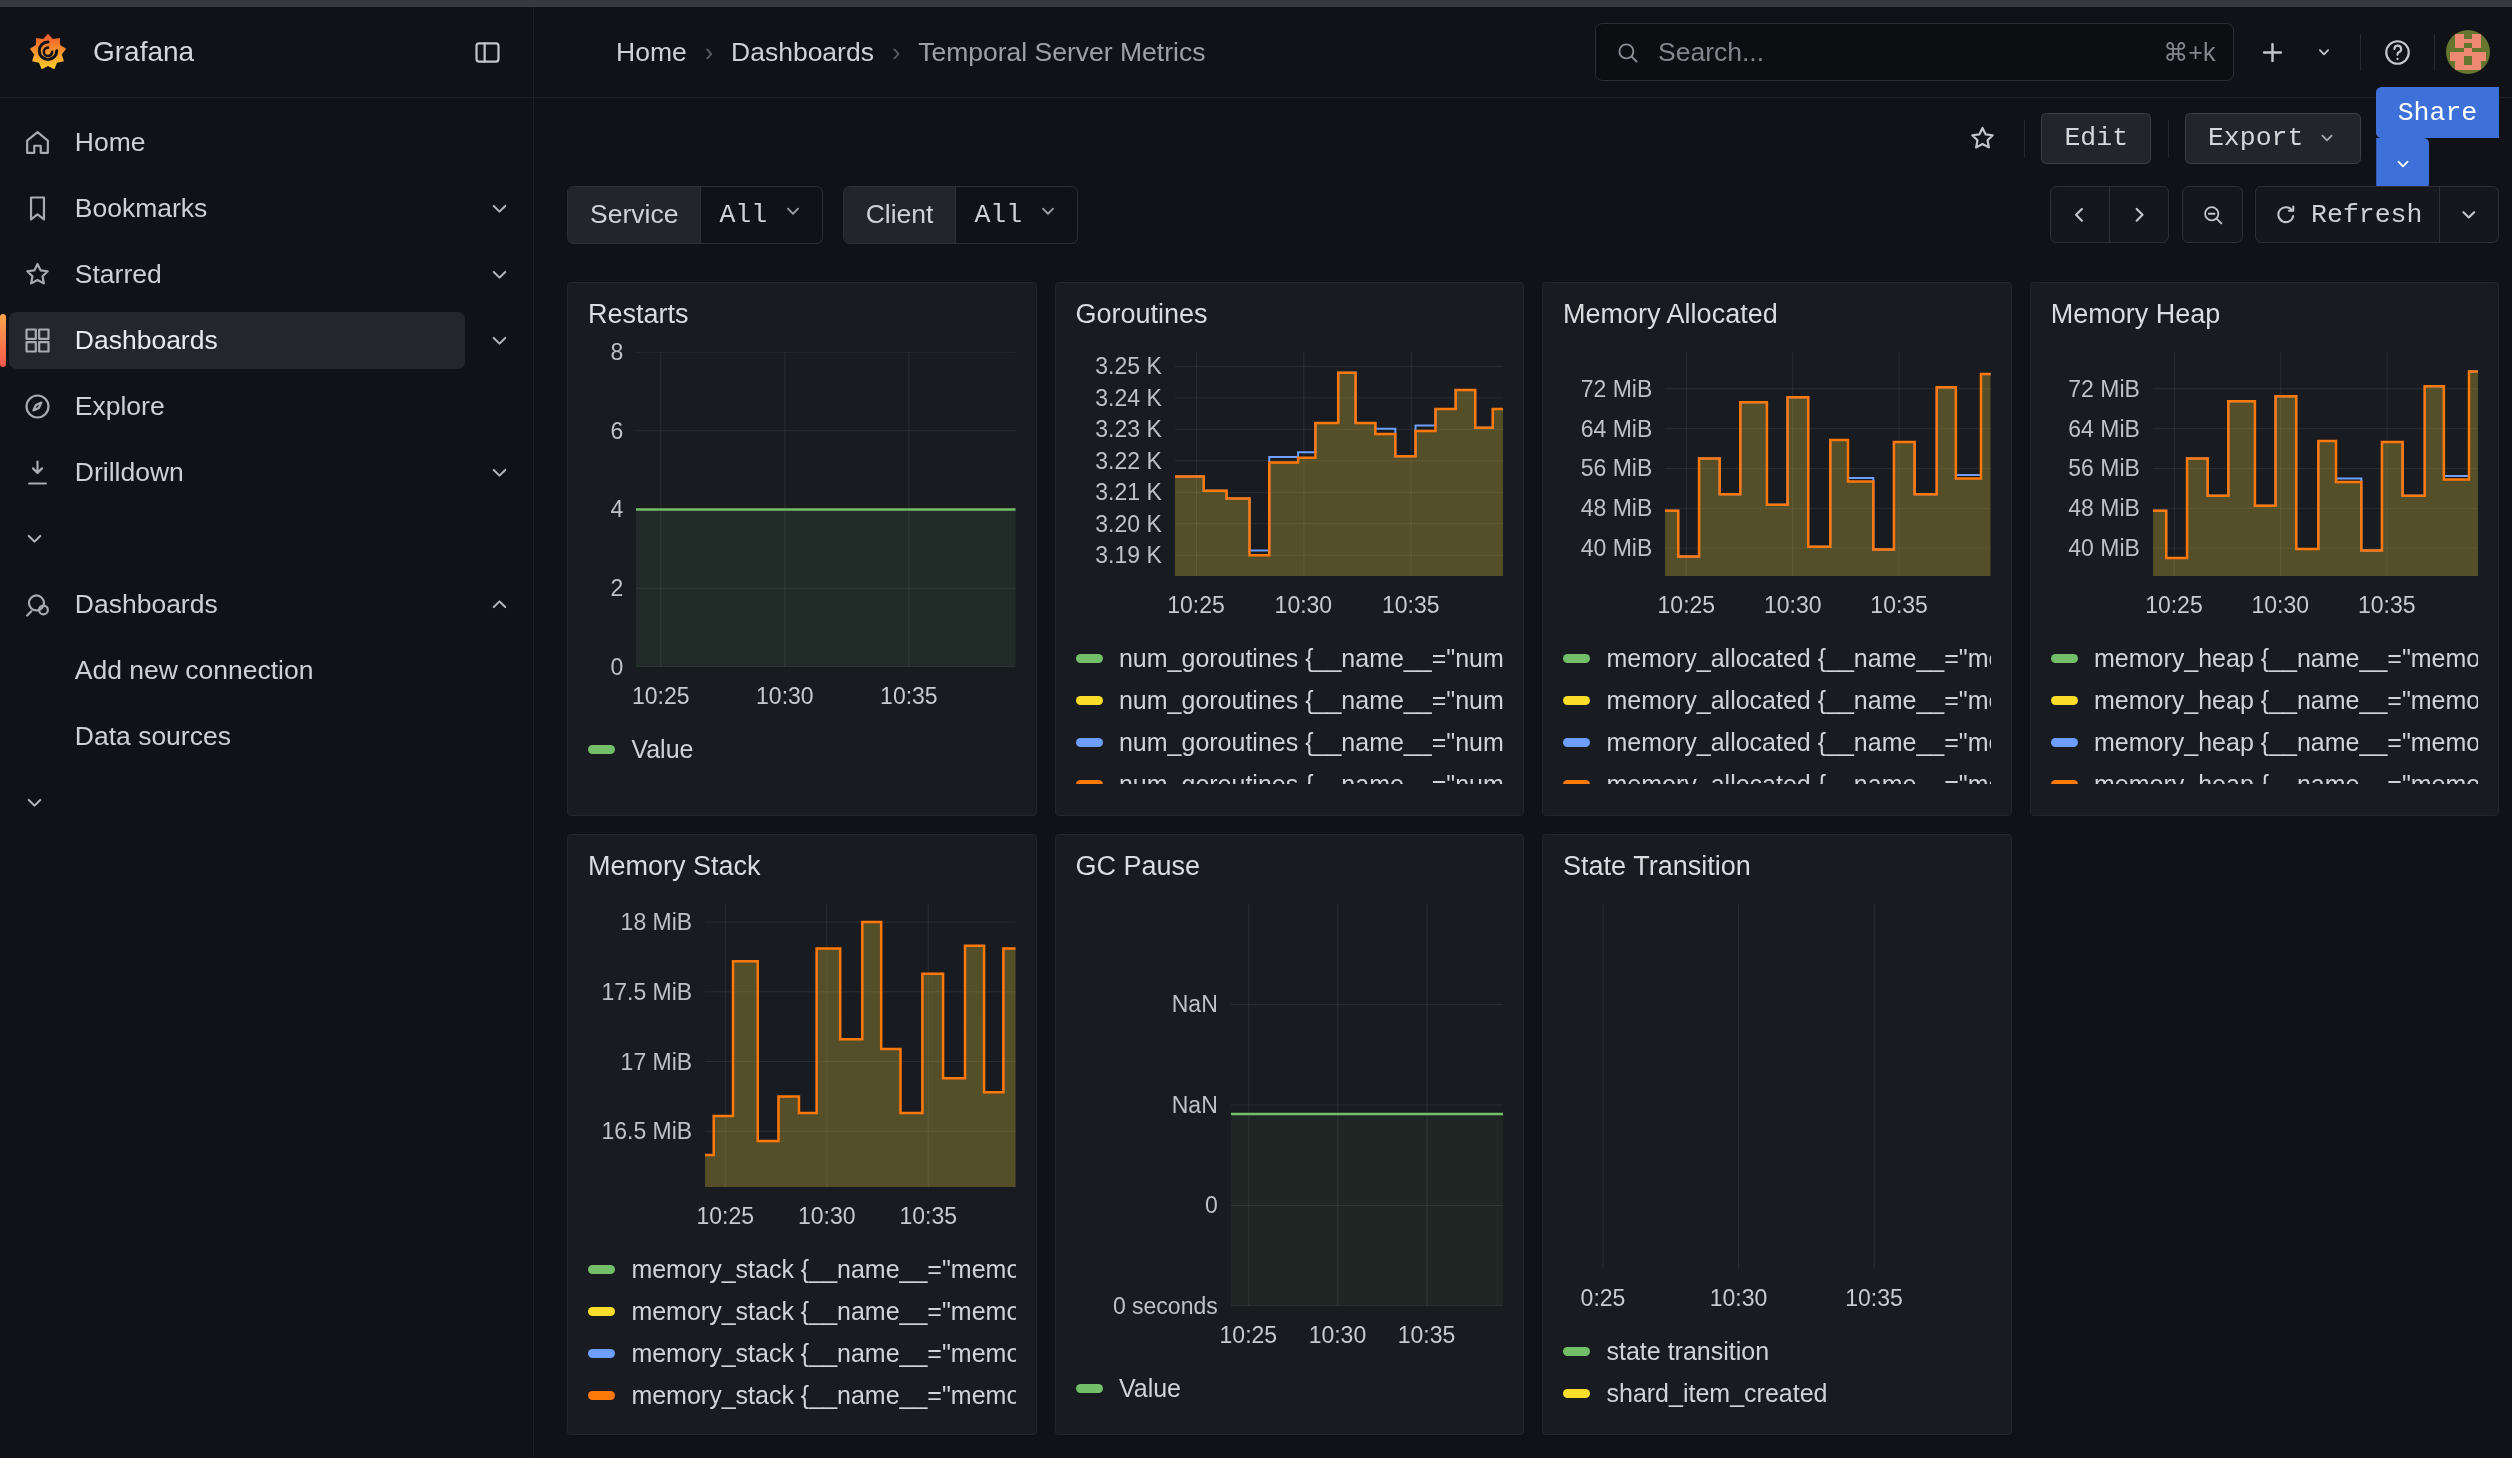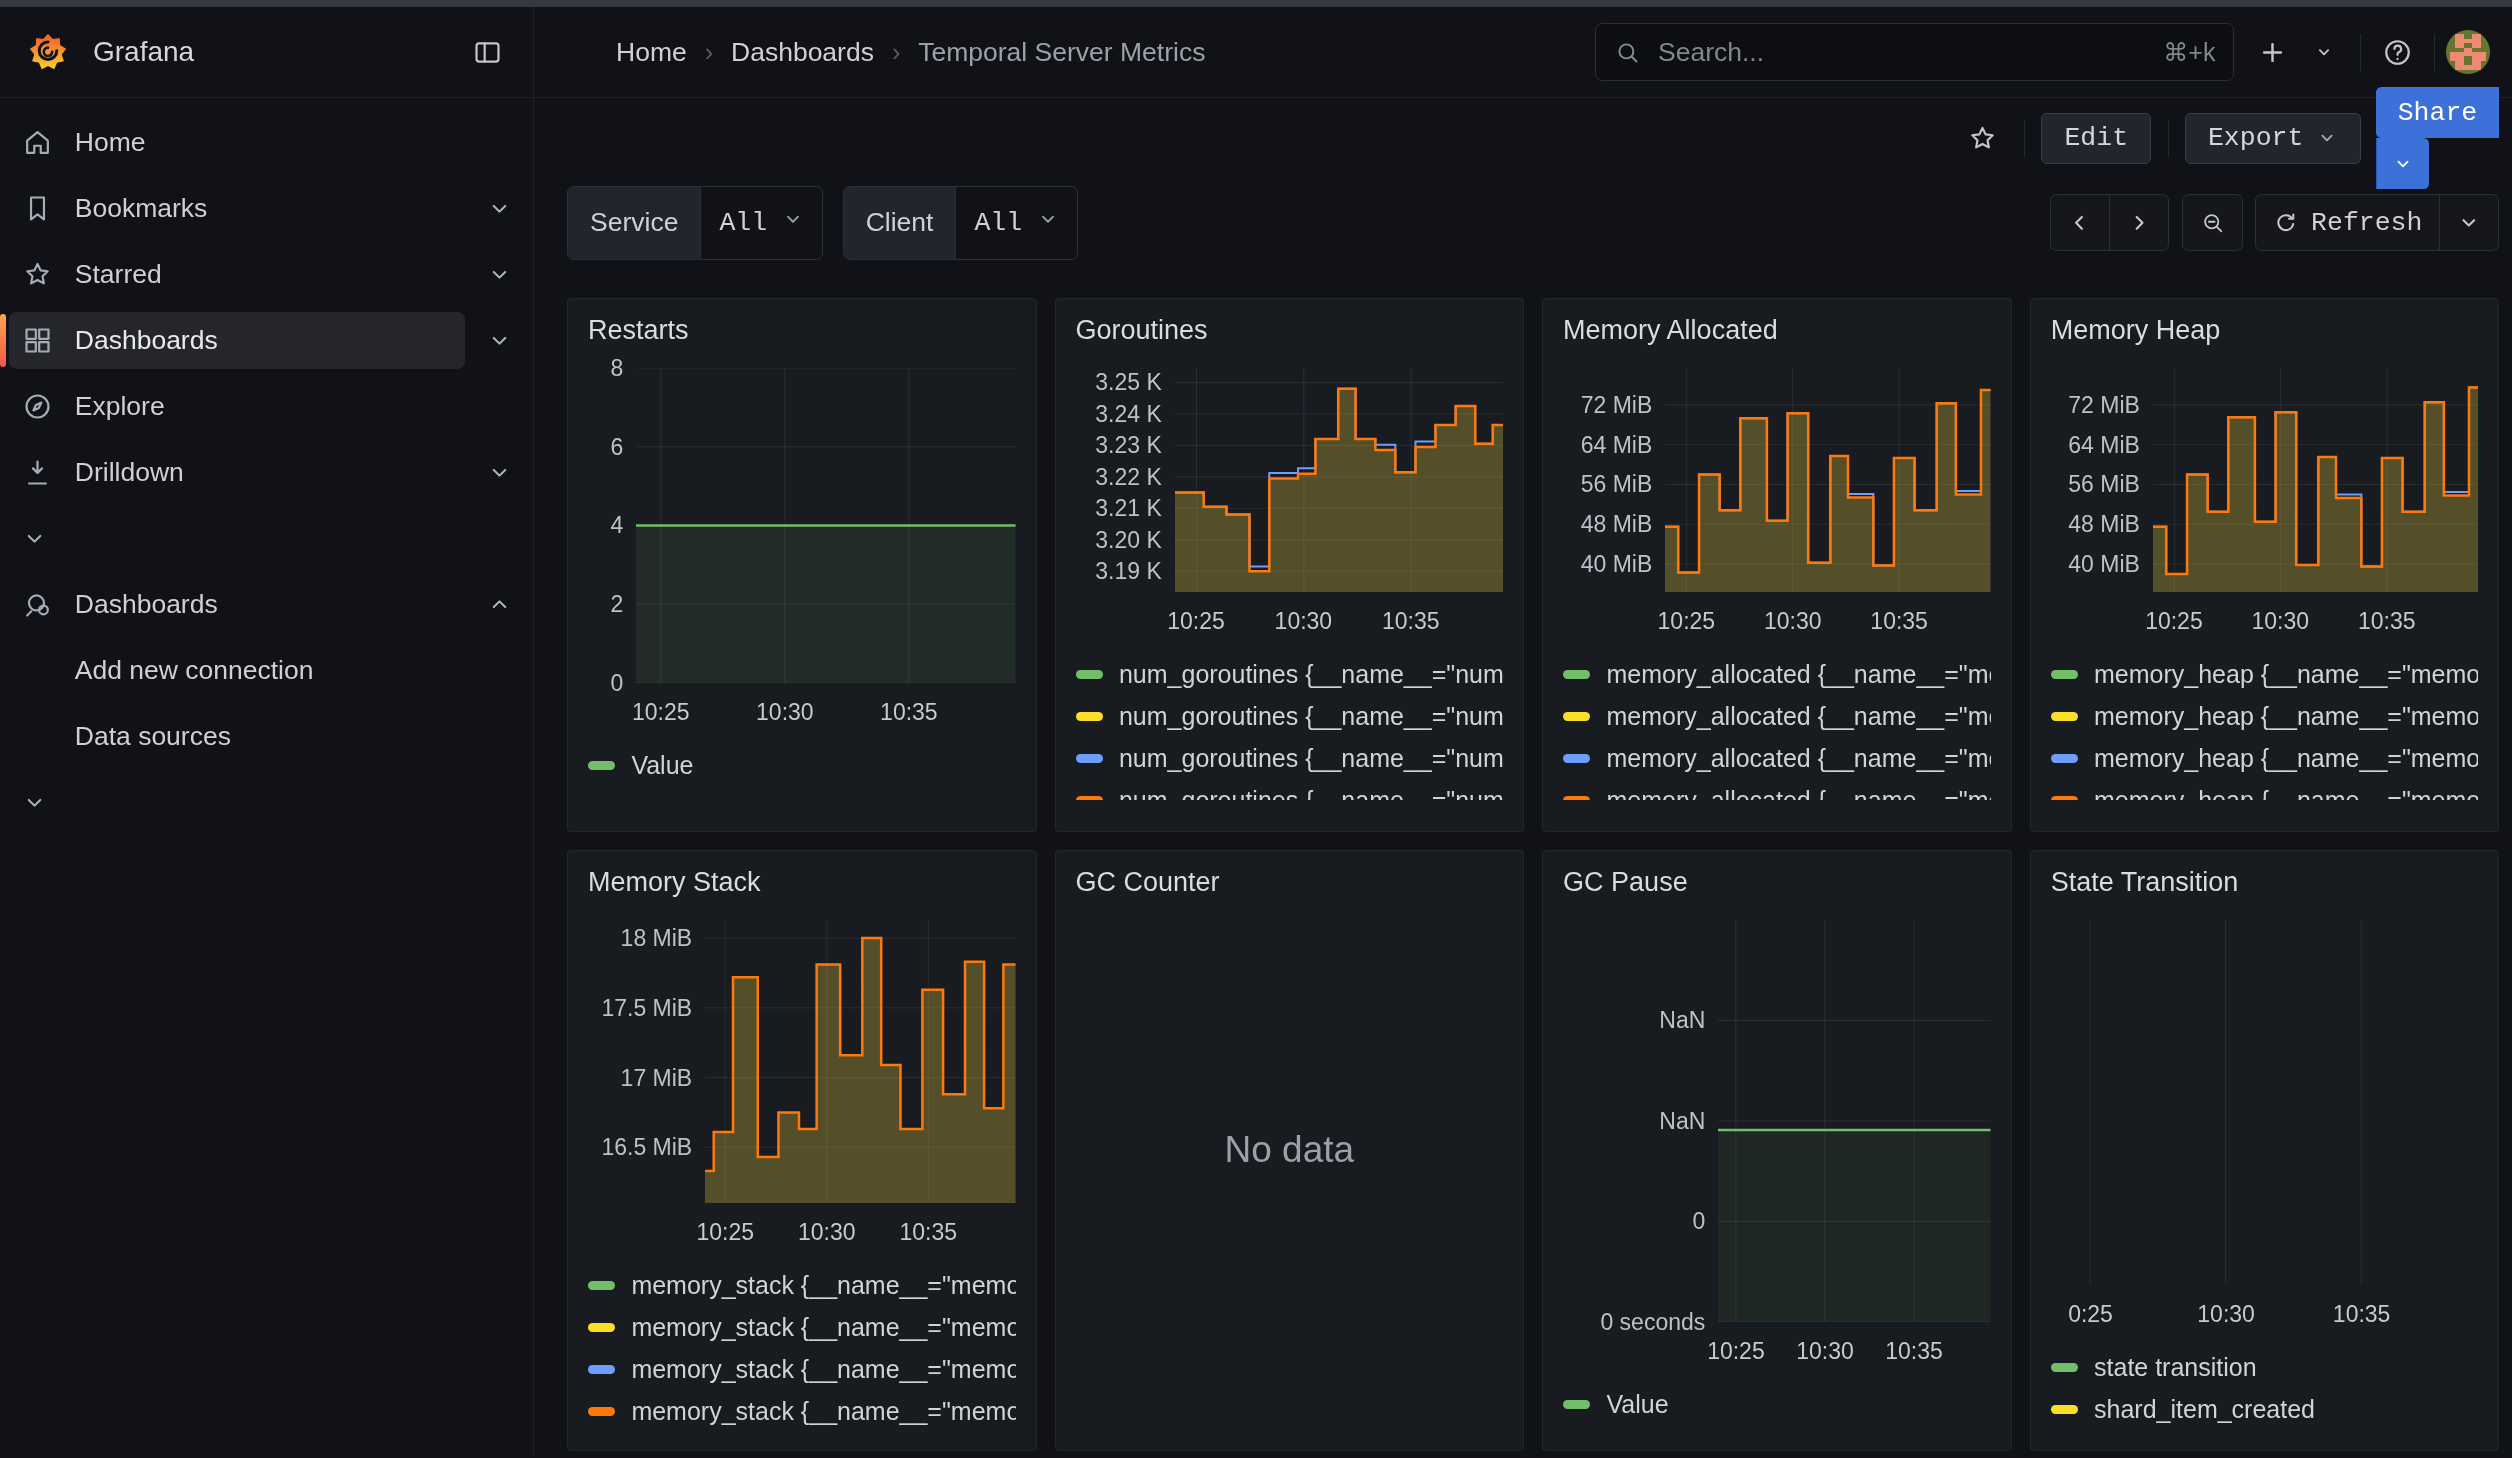--- a/index.html
+++ b/index.html
@@ -48,21 +48,21 @@
   .toolbar{height:80px;display:flex;align-items:center;justify-content:flex-end;padding-right:12.8px;gap:5.5px;}
   .btn{height:51px;border:0.9px solid #3c3f46;background:#22252b;border-radius:5.5px;display:flex;align-items:center;gap:12.8px;padding:0 22px;font-size:26.5px;color:#d5d6da;font-weight:500;}
   .btn svg{width:22px;height:22px;color:#aaadb4;}
   .share-group{display:flex;margin-left:9px;flex-direction:column;}
   .btn.primary{background:#3d71d9;border:none;color:#fff;border-radius:5.5px 0 0 5.5px;}
   .btn.primary-chev{background:#3d71d9;border:none;border-left:0.9px solid #2e59b5;border-radius:0 5.5px 5.5px 0;width:53px;padding:0;display:flex;align-items:center;justify-content:center;}
   .btn.primary-chev svg{color:#fff;}
   
   .controls{display:flex;align-items:center;justify-content:space-between;padding:7.3px 12.8px 0 33px;}
   .filters{display:flex;gap:20px;}
-  .filter-group{display:flex;border:0.9px solid #2c2f36;border-radius:6.4px;overflow:hidden;height:74px;}
+  .filter-group{display:flex;border:0.9px solid #2c2f36;border-radius:6.4px;overflow:hidden;height:58px;}
   .filter-label{background:#22252b;display:flex;align-items:center;padding:0 22px;font-size:26.5px;color:#d0d1d6;}
   .filter-value{display:flex;align-items:center;gap:14.6px;padding:0 18px;font-size:26.5px;color:#d0d1d6;font-weight:500;border-left:0.9px solid #2c2f36;background:none;border-top:none;border-bottom:none;border-right:none;}
   .filter-value svg{width:22px;height:22px;color:#9a9da4;}
   .time-controls{display:flex;align-items:center;gap:12.8px;}
   .tgroup{display:flex;height:57px;border:0.9px solid #2c2f36;border-radius:6.4px;overflow:hidden;background:#15171c;}
   .tbtn{display:flex;align-items:center;justify-content:center;gap:12.8px;padding:0 16.4px;color:#d0d1d6;font-size:26.5px;font-weight:500;background:none;border:none;border-left:0.9px solid #2c2f36;}
   .tbtn:first-child{border-left:none;}
   .tbtn svg{width:25.6px;height:25.6px;color:#c4c6cc;}
   
   .grid{display:grid;grid-template-columns:repeat(4,1fr);grid-template-rows:534px 601px;gap:18px;padding:38px 12.8px 0 33px;}
@@ -627,24 +627,20 @@
               <span class="swatch" style="background: rgb(110, 159, 255);"></span>
               <span class="legend-text">memory_stack {__name__="memory_s</span>
             </div>
             <div class="legend-row">
               <span class="swatch" style="background: rgb(255, 120, 10);"></span>
               <span class="legend-text">memory_stack {__name__="memory_s</span>
             </div>
           </div>
         </section>
         <section class="panel">
-          <div class="panel-title">GC Counter</div>
-          <div class="no-data">No data</div>
-        </section>
-        <section class="panel">
           <div class="panel-title">GC Pause</div>
           <div class="chart">
             <div class="plot-row" style="height: 402px;">
               <div class="gutter" style="width: 155px;">
                 <span class="ytick" style="top: 100%;">0 seconds</span>
                 <span class="ytick" style="top: 75%;">0</span>
                 <span class="ytick" style="top: 50%;">NaN</span>
                 <span class="ytick" style="top: 25%;">NaN</span>
               </div>
               <div class="plot">

